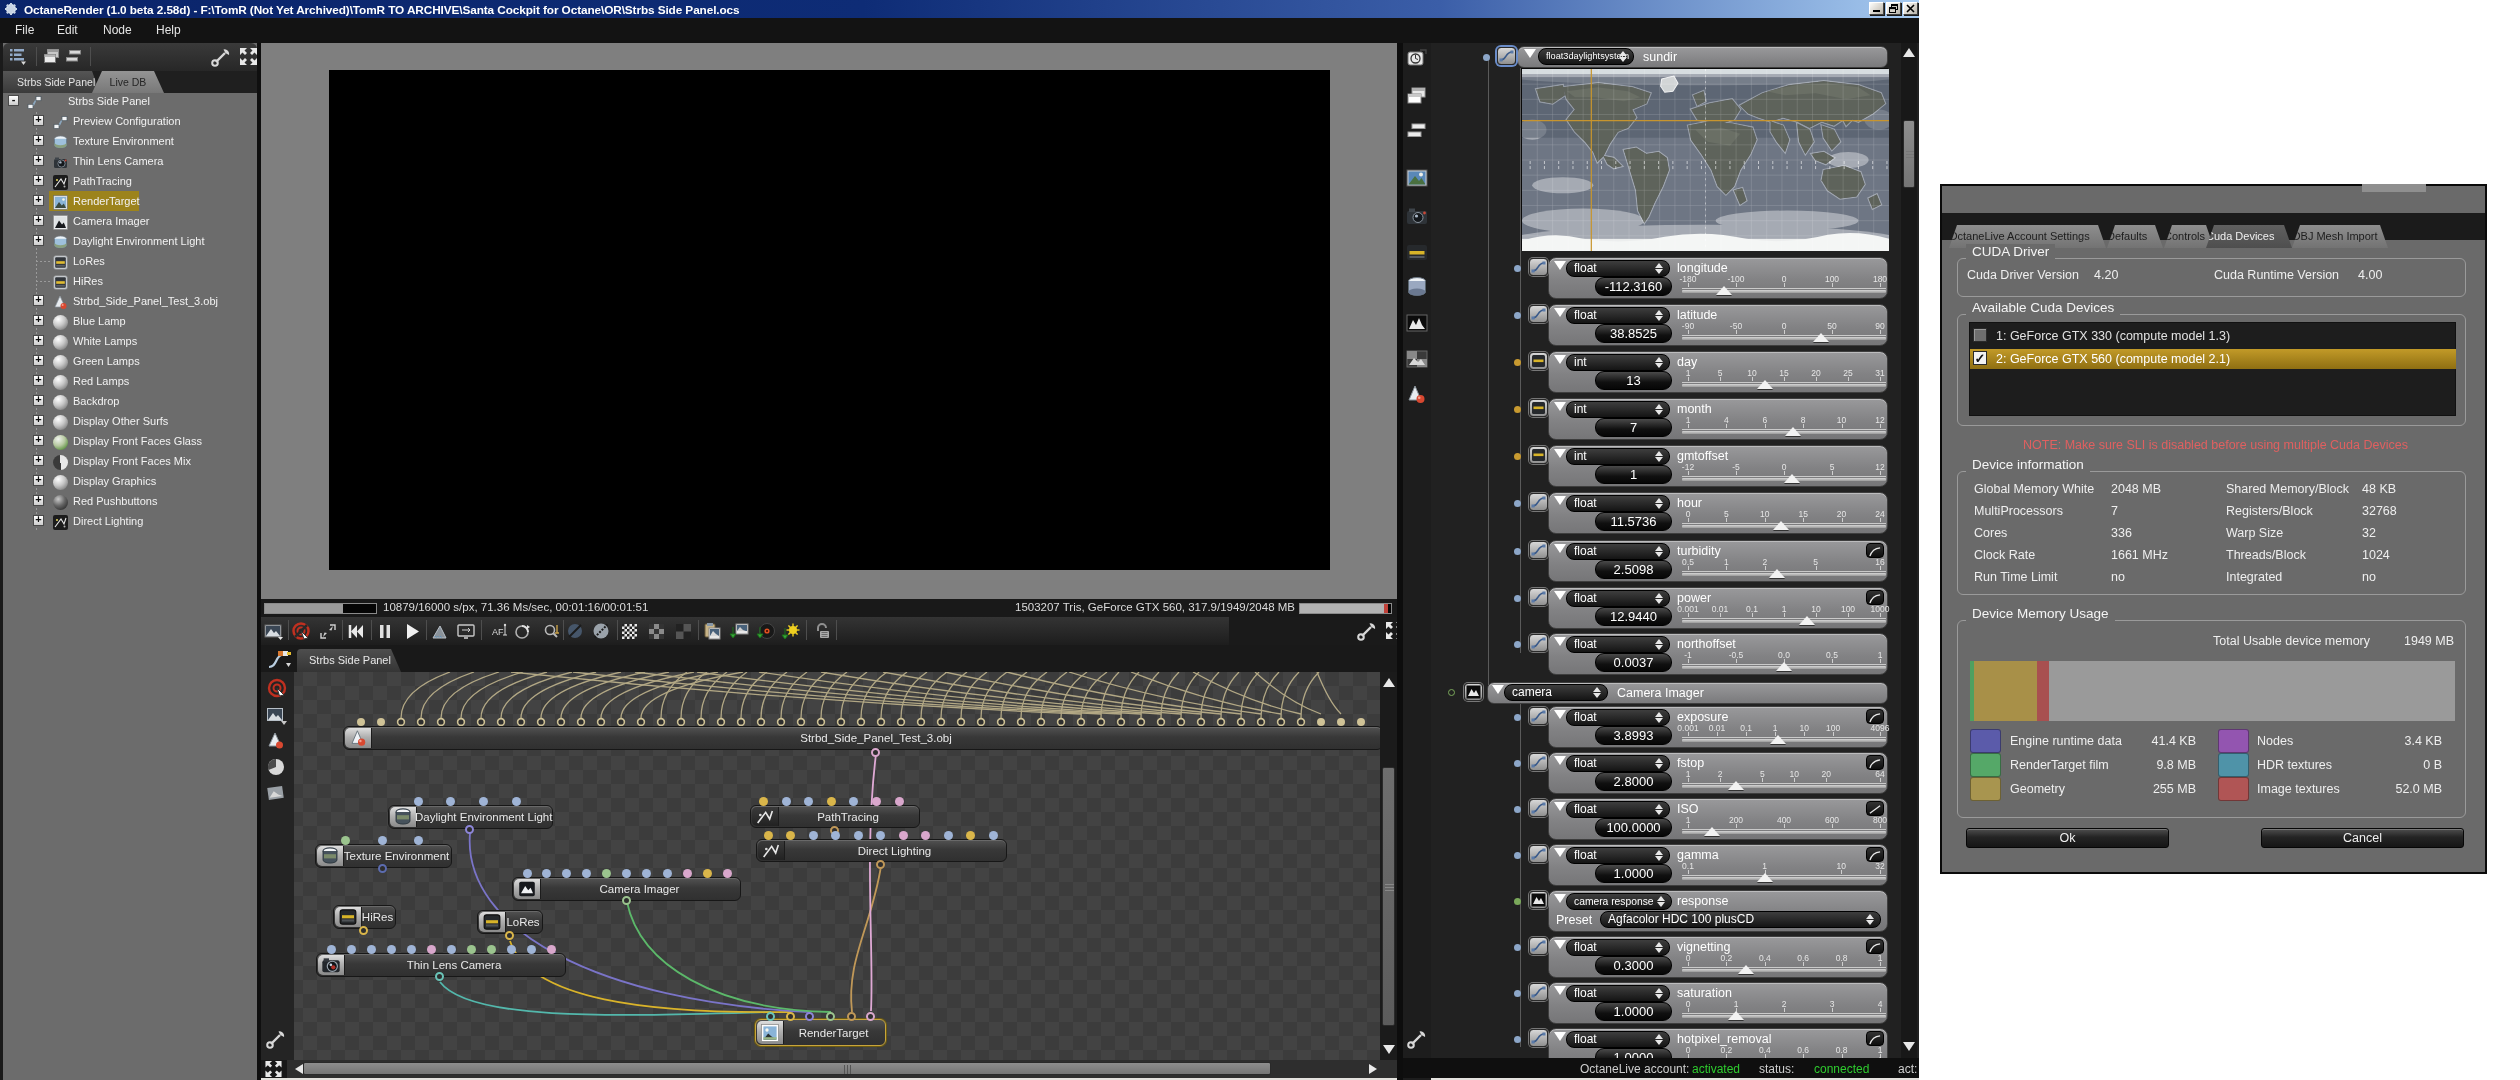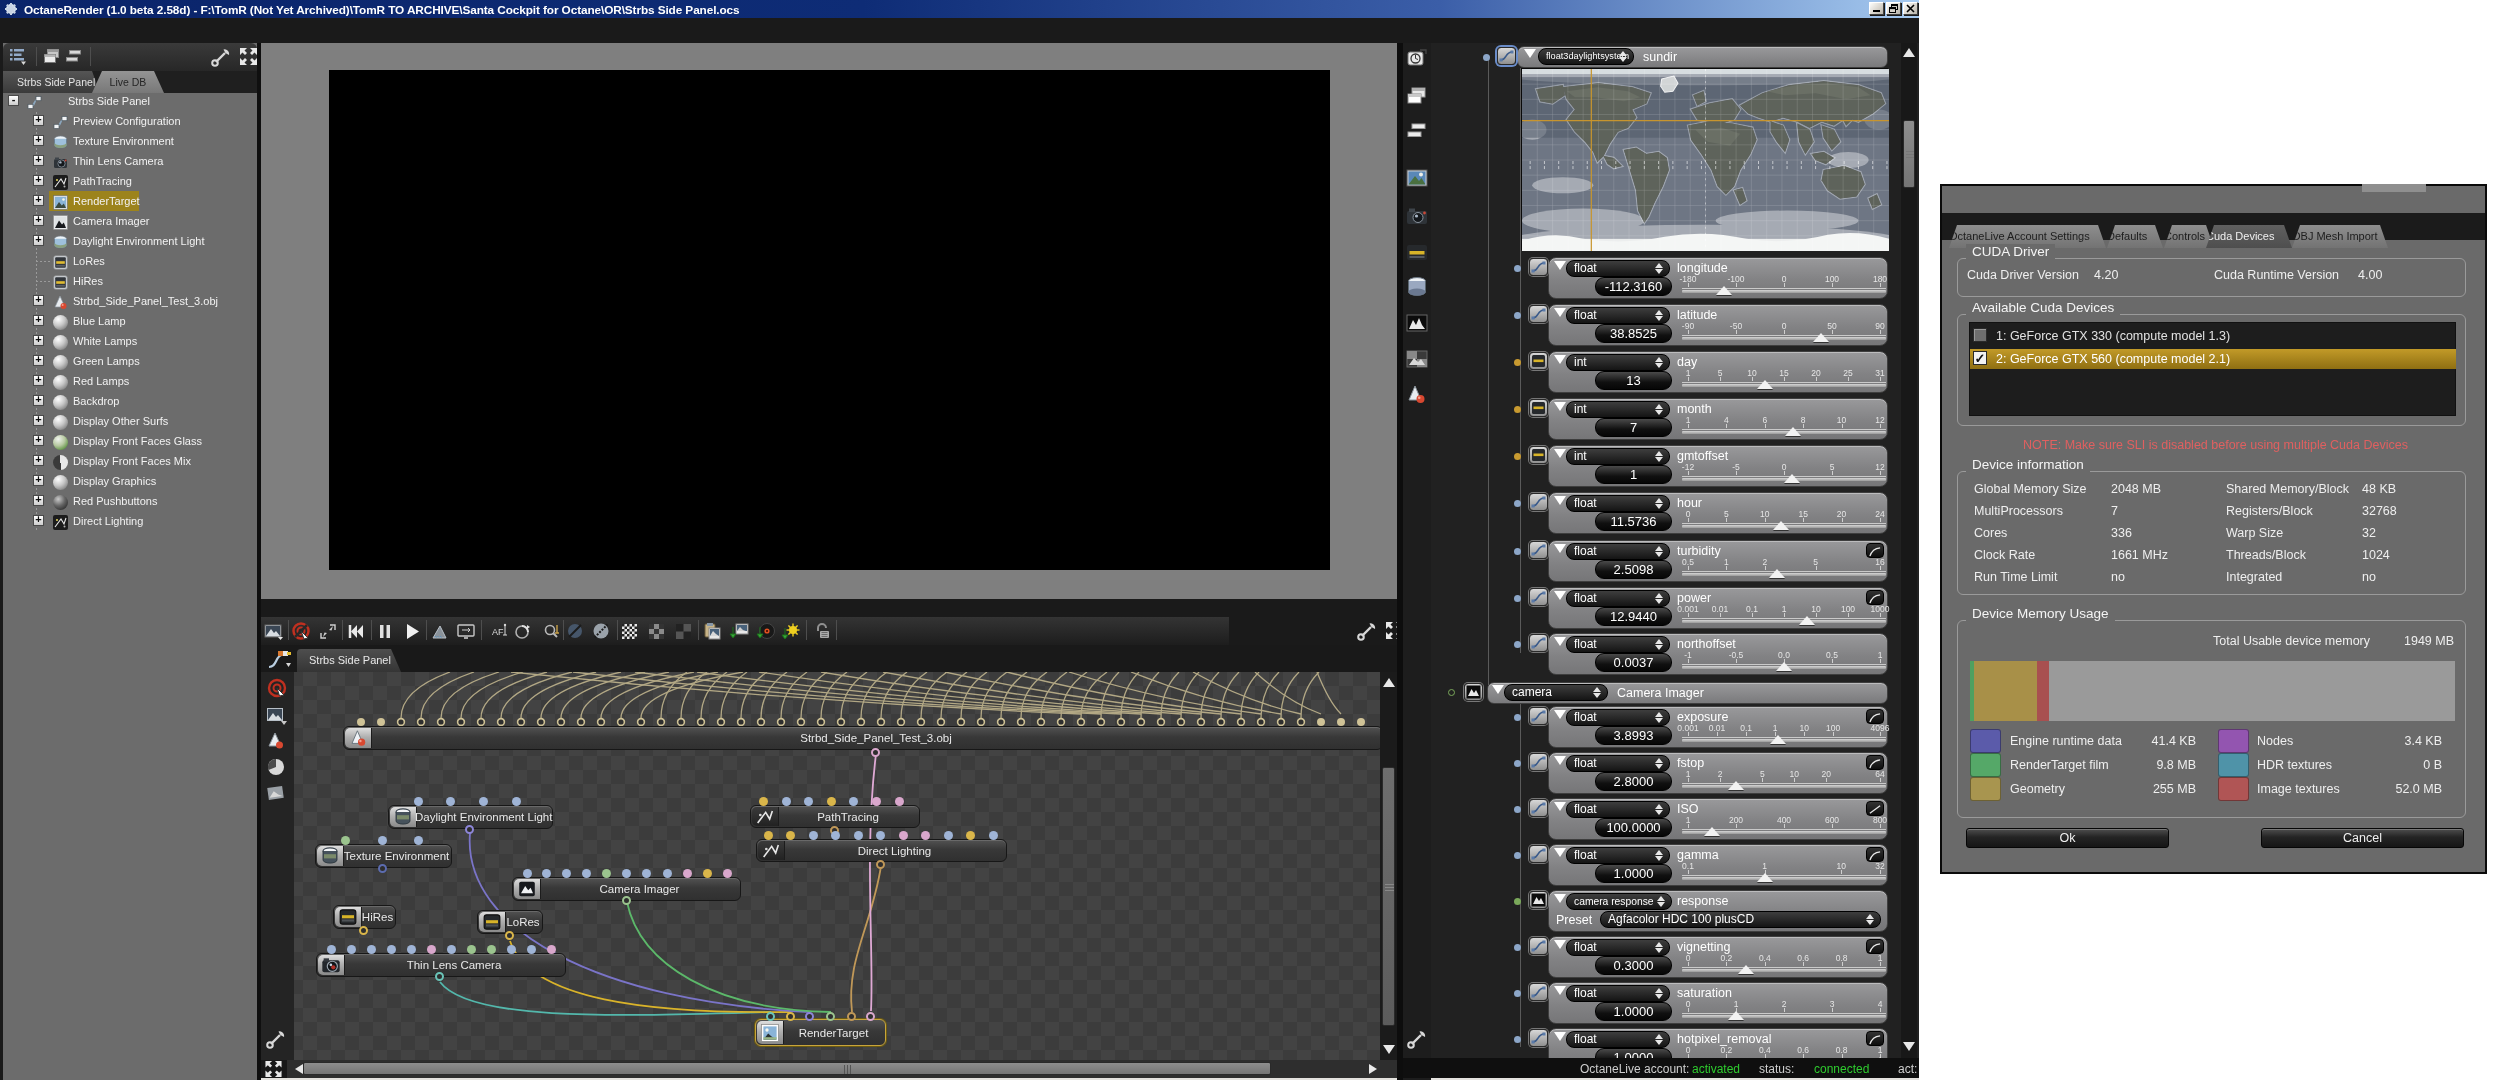--- a/index.html
+++ b/index.html
@@ -103,20 +103,26 @@
           <rect x="2.5" y="4.5" width="6" height="5" fill="#d6d2ca" stroke="#000"></rect>
           <rect x="2.5" y="4.5" width="6" height="1.6" fill="#000"></rect>
         </svg>
       </div>
       <div class="winbtn" style="left:1903px">
         <svg width="13" height="11" viewBox="0 0 13 11" style="position:absolute;left:0;top:0">
           <path d="M3 2 L10 9 M10 2 L3 9" stroke="#000" stroke-width="1.6"></path>
         </svg>
       </div>
     </div>
+    <div class="a" id="menubar">
+      <div class="mitem" style="left:15px">File</div>
+      <div class="mitem" style="left:57px">Edit</div>
+      <div class="mitem" style="left:103px">Node</div>
+      <div class="mitem" style="left:156px">Help</div>
+    </div>
     <div class="a" id="lpanel">
       <div class="a" id="lhead">
         <svg class="a" style="left:6px;top:5px" width="20" height="18" viewBox="0 0 20 18">
           <g fill="#92aac8">
             <rect x="1" y="1" width="2.5" height="2.5"></rect>
             <rect x="5" y="1" width="10" height="2.5"></rect>
             <rect x="1" y="5.5" width="2.5" height="2.5"></rect>
             <rect x="5" y="5.5" width="7.5" height="2.5"></rect>
             <rect x="1" y="10" width="2.5" height="2.5"></rect>
             <rect x="5" y="10" width="10" height="2.5"></rect>
@@ -364,20 +370,31 @@
           <path d="M2 12 L8 4 L11 9 L13 3" stroke="#e8e8e8" stroke-width="1.1" fill="none"></path>
           <circle cx="4" cy="5" r="1" fill="#e8d860"></circle>
           <circle cx="11.5" cy="11.5" r="1" fill="#b0b0b0"></circle>
         </svg>
       </div>
       <div style="position:absolute;left:70px;top:0px">Direct Lighting</div>
     </div>
     <div class="a" style="left:257px;top:43px;width:4px;height:1037px;background:#0f0f0f"></div>
     <div class="a" id="vparea">
       <div class="a" id="blackvp"></div>
+    </div>
+    <div class="a" id="statusbar">
+      <div class="a" style="left:3px;top:4px;width:113px;height:11px;border:1px solid #8a8a8a;background:#050505">
+        <div style="width:70%;height:100%;background:#9a9a9a"></div>
+      </div>
+      <div class="tx" style="left:122px;top:2px">10879/16000 s/px, 71.36 Ms/sec, 00:01:16/00:01:51</div>
+      <div class="tx" style="right:102px;top:2px">1503207 Tris, GeForce GTX 560, 317.9/1949/2048 MB</div>
+      <div class="a" style="right:5px;top:4px;width:93px;height:11px;border:1px solid #8a8a8a;background:#050505">
+        <div style="position:absolute;left:0;top:0;width:84px;height:100%;background:#b2b2b2"></div>
+        <div style="position:absolute;left:84px;top:0;width:4px;height:100%;background:#c04038"></div>
+      </div>
     </div>
     <div class="a" id="toolbar">
       <div class="a" style="left:3px;top:5px;width:20px;height:19px"><svg width="20" height="19" viewBox="0 0 20 19">
           <rect x="1" y="3" width="16" height="12" fill="#b8c0c8" stroke="#666"></rect>
           <rect x="2" y="4" width="14" height="10" fill="#3a4654"></rect>
           <path d="M2 14 L7 7 L10 11 L12 9 L16 14 Z" fill="#d8dde2"></path>
           <path d="M14 15 l5 0 l-2.5 3 z" fill="#e8e8e8"></path>
         </svg></div>
       <div class="a" style="left:30px;top:5px;width:20px;height:19px"><svg width="20" height="19" viewBox="0 0 20 19">
           <circle cx="10" cy="9" r="7.5" fill="none" stroke="#c03020" stroke-width="2.5"></circle>
@@ -1618,21 +1635,21 @@
       <div class="gtitle" style="left:24px;top:114px">Available Cuda Devices</div>
       <div class="a" style="left:27px;top:136px;width:487px;height:94px;background:#1d1d1d;border:1px solid #111"></div>
       <div class="a" style="left:31px;top:142px;width:14px;height:14px;background:#6e6e6e;border:1px solid #2a2a2a;box-shadow:inset 1px 1px 0 #999"></div>
       <div class="dtx" style="left:54px;top:143px;color:#e2e2e2">1: GeForce GTX 330 (compute model 1.3)</div>
       <div class="a" style="left:28px;top:163px;width:486px;height:20px;background:linear-gradient(#c29a28,#8f6f12)"></div>
       <div class="a" style="left:31px;top:165px;width:14px;height:14px;background:#f2f2f2;border:1px solid #2a2a2a;color:#111;font-size:13px;line-height:14px;text-align:center;font-weight:bold">✓</div>
       <div class="dtx" style="left:54px;top:166px;color:#fff">2: GeForce GTX 560 (compute model 2.1)</div>
       <div class="dtx" style="left:81px;top:252px;color:#e06060">NOTE: Make sure SLI is disabled before using multiple Cuda Devices</div>
       <div class="grp" style="left:15px;top:285px;width:509px;height:124px"></div>
       <div class="gtitle" style="left:24px;top:271px">Device information</div>
-      <div class="dtx" style="left:32px;top:296px">Global Memory Size</div>
+      <div class="dtx" style="left:32px;top:296px">Global Memory White</div>
       <div class="dtx" style="left:169px;top:296px">2048 MB</div>
       <div class="dtx" style="left:284px;top:296px">Shared Memory/Block</div>
       <div class="dtx" style="left:420px;top:296px">48 KB</div>
       <div class="dtx" style="left:32px;top:318px">MultiProcessors</div>
       <div class="dtx" style="left:169px;top:318px">7</div>
       <div class="dtx" style="left:284px;top:318px">Registers/Block</div>
       <div class="dtx" style="left:420px;top:318px">32768</div>
       <div class="dtx" style="left:32px;top:340px">Cores</div>
       <div class="dtx" style="left:169px;top:340px">336</div>
       <div class="dtx" style="left:284px;top:340px">Warp Size</div>

